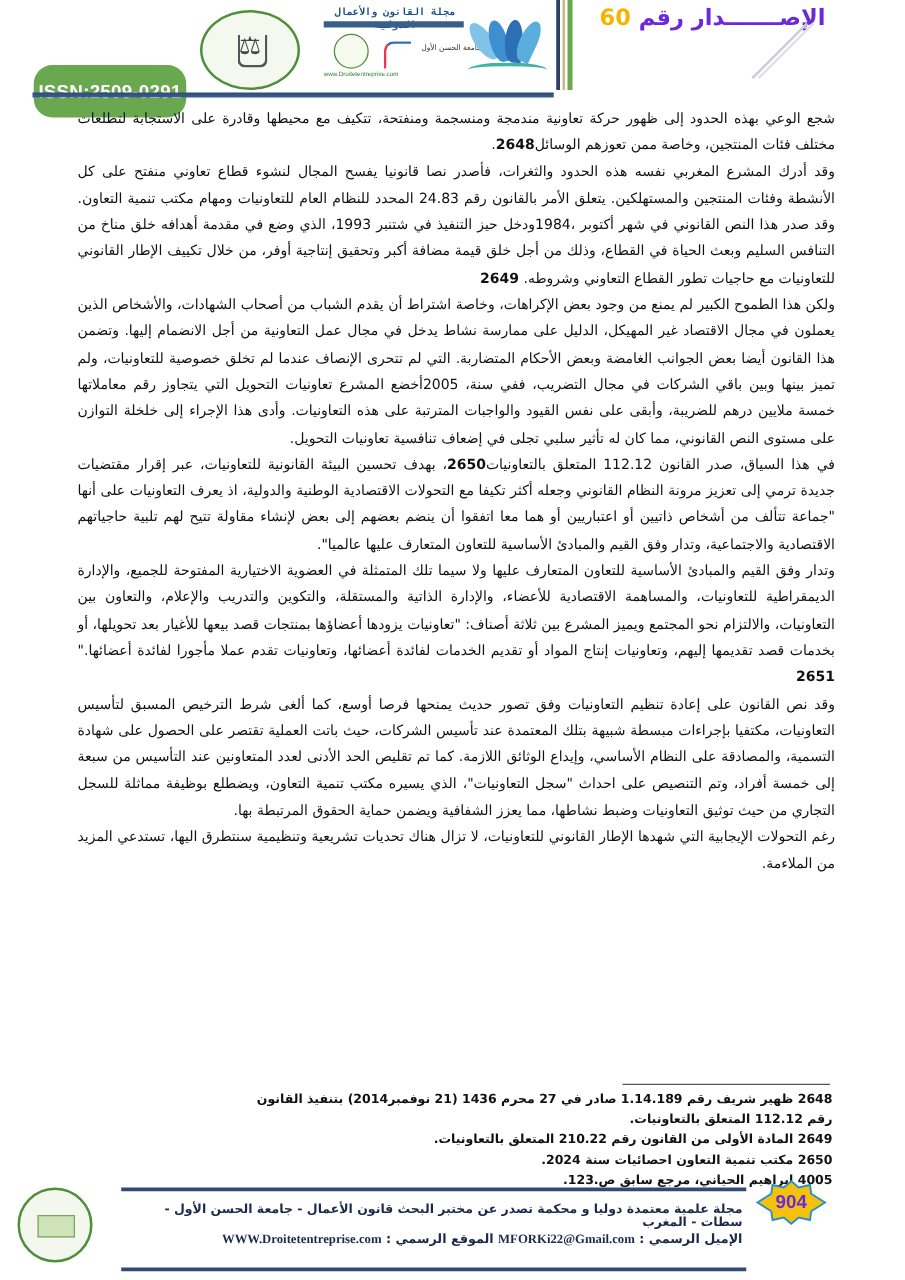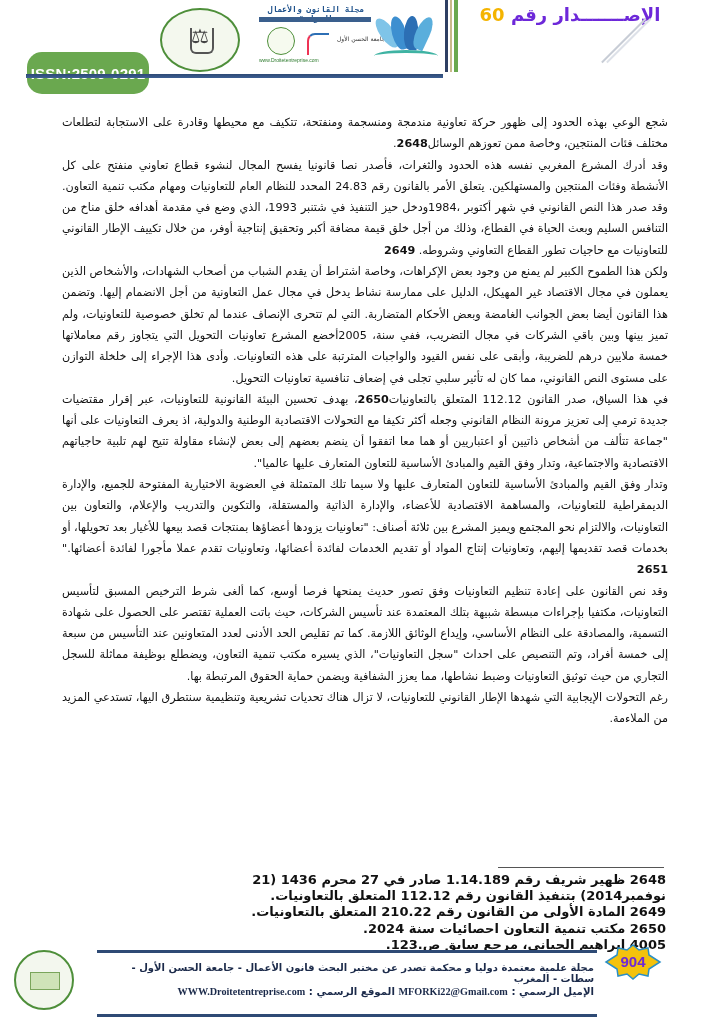--- a/index.html
+++ b/index.html
@@ -68,30 +68,30 @@
   }
   .diag { position: absolute; left: 645px; top: 18px; width: 2px; height: 62px; background: #c8cdd6; transform: rotate(45deg); transform-origin: top left; }
   .diag.d2 { left: 650px; background: #dde1e8; }
   .header-rule { position: absolute; left: 26px; top: 74px; width: 417px; height: 4px;
     background: linear-gradient(#2e4a75, #3c5e92); }
 
   
   .content {
     position: absolute; left: 62px; top: 84px; width: 606px;
     direction: rtl; text-align: justify; text-align-last: right;
-    font-family: "DejaVu Sans", sans-serif; font-size: 11.2px; line-height: 21.3px; color: #111; margin-top: 28px;
+    font-family: "DejaVu Sans", sans-serif; font-size: 11.2px; line-height: 21.3px; color: #111;
   }
   .content p { margin: 0; }
   .content .ref { font-weight: bold; }
 
   
   .fn-rule { position: absolute; left: 498px; top: 867px; width: 166px; height: 1px; background: #555; }
   .footnotes {
     position: absolute; left: 200px; top: 872px; width: 466px;
-    direction: rtl; text-align: right; font-size: 13px; line-height: 16.2px; font-weight: bold; color: #111;
+    direction: rtl; text-align: right; font-size: 10px; line-height: 16.2px; font-weight: bold; color: #111;
   }
 
   
   .footer-logo {
     position: absolute; left: 14px; top: 950px; width: 60px; height: 60px;
     border: 2px solid #4e8f3a; border-radius: 50%; background: #f3f7ee;
   }
   .footer-logo::after {
     content: ""; position: absolute; left: 14px; top: 20px; width: 28px; height: 16px;
     background: #cfe3b8; border: 1px solid #7aa55b;

